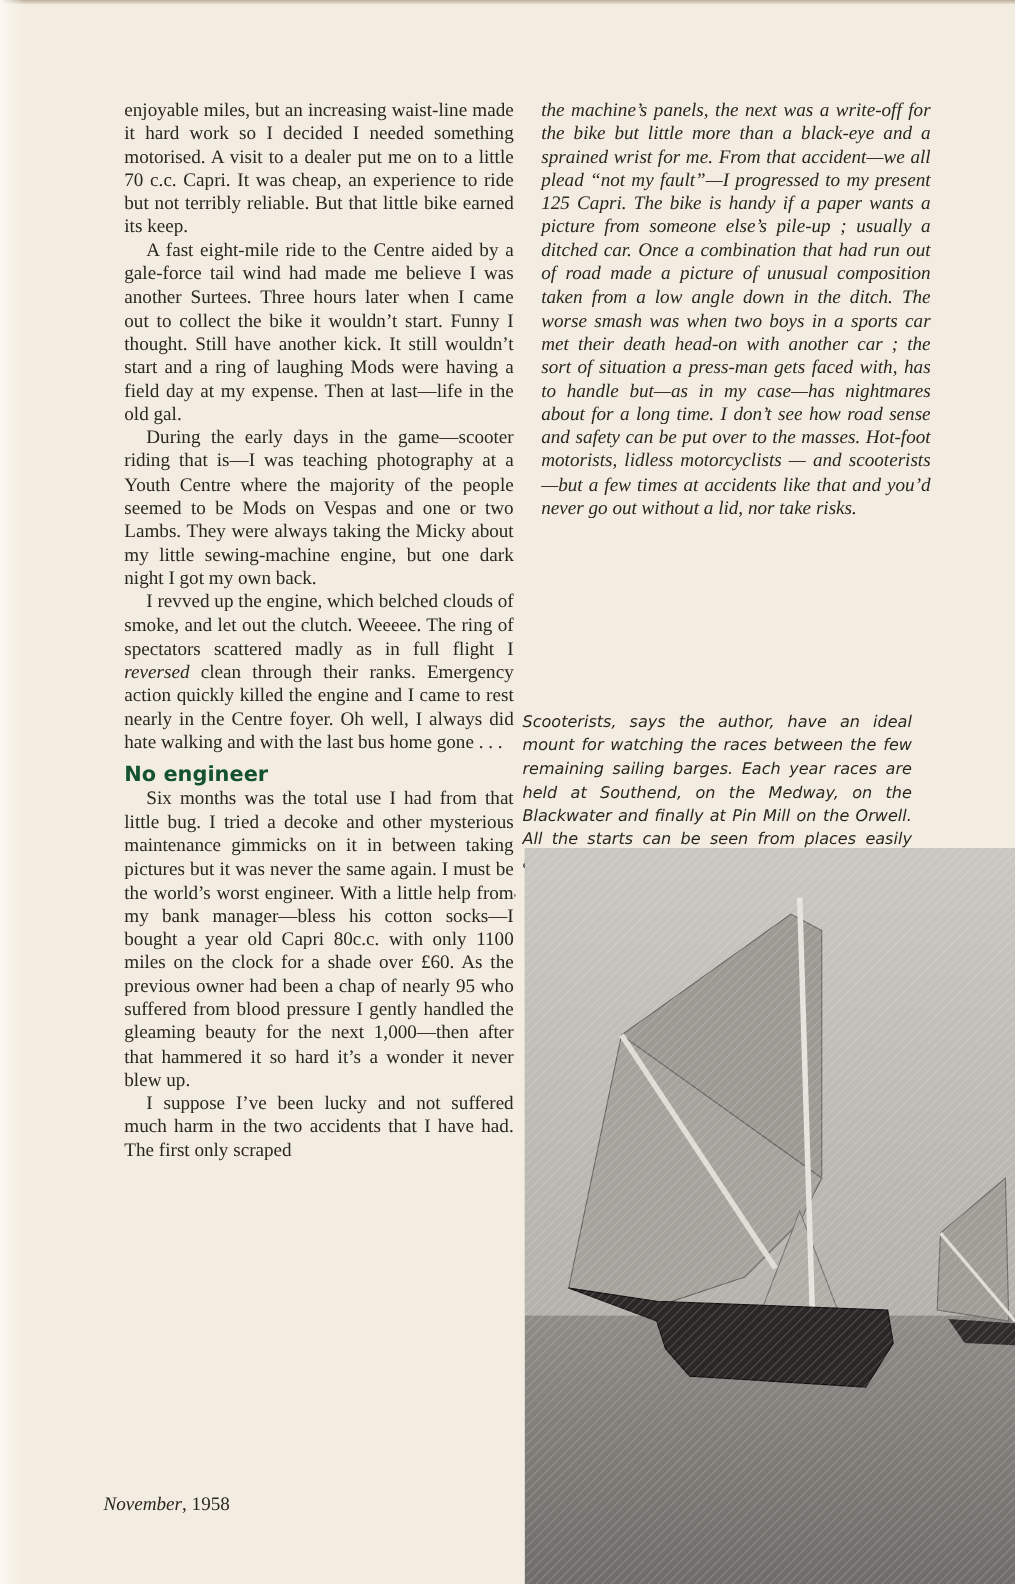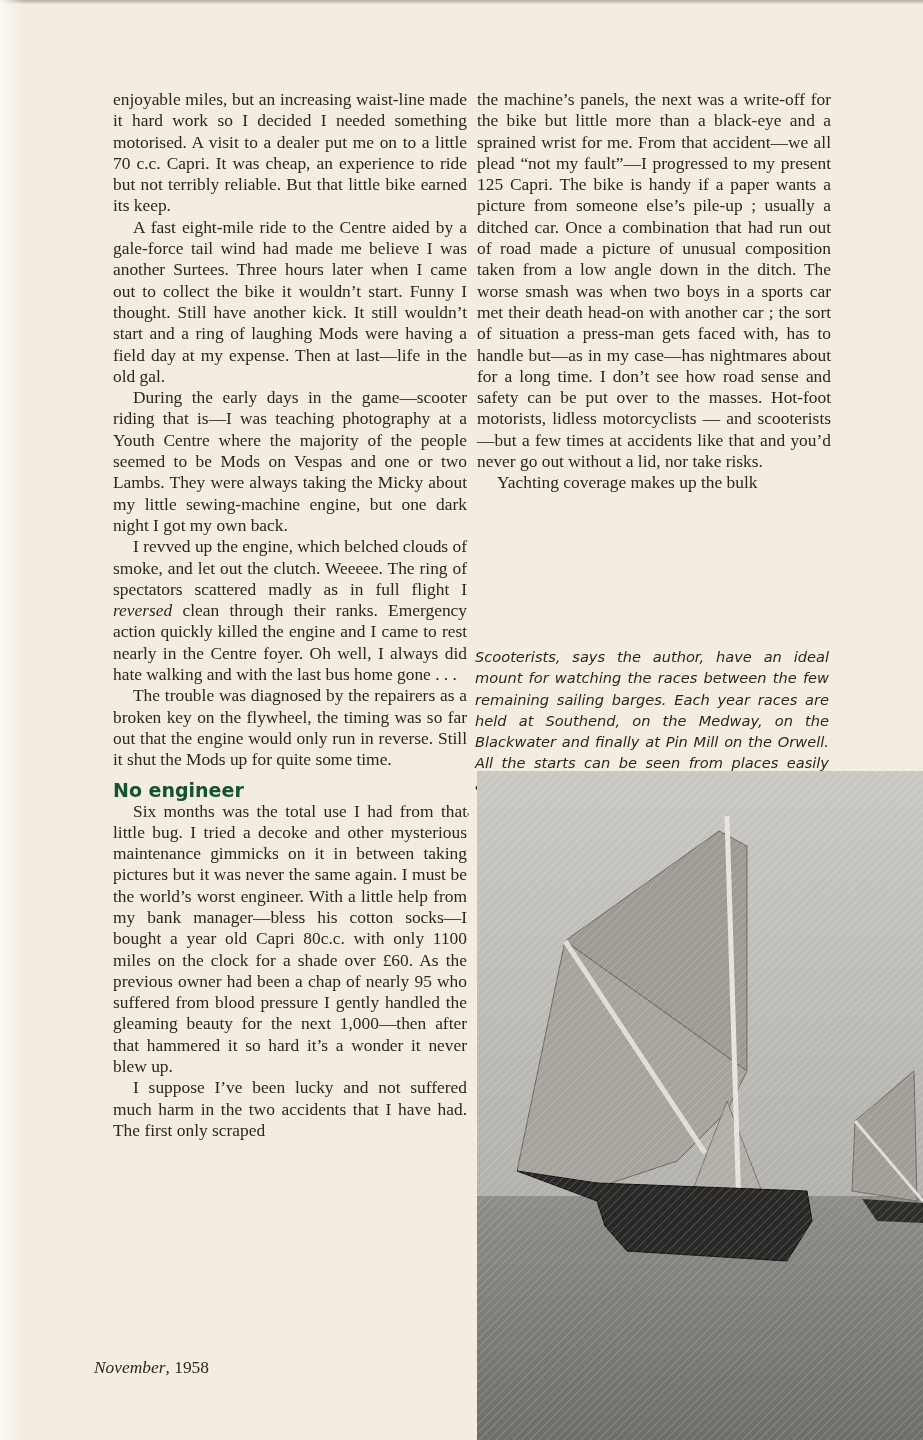--- a/index.html
+++ b/index.html
@@ -13,21 +13,21 @@
   .page-edge-top { position: absolute; left: 0; top: 0; width: 923px; height: 4px; background: linear-gradient(#b9ad9c, #efe6d8); }
   .page-edge-left { position: absolute; left: 0; top: 0; width: 22px; height: 1440px; background: linear-gradient(90deg, #fbf8f2, rgba(243,236,224,0)); }
   .col {
     position: absolute;
     width: 354px;
     font-size: 17.4px;
     line-height: 21.3px;
     text-align: justify;
   }
   .col-left { left: 94px; top: 89px; margin-left: 19px; }
-  .col-right { left: 477px; top: 89px; }
+  .col-right { left: 492px; top: 89px; font-style: italic; }
   .col p { margin: 0; text-indent: 0; }
   .col p.indent { text-indent: 20px; }
   .col p.cont { text-indent: 0; }
   .subhead {
     font-family: "DejaVu Sans", sans-serif;
     font-size: 19px;
     line-height: 22px;
     margin: 8px 0 0 0;
     text-align: left;
     color: #14532d;
@@ -61,29 +61,27 @@
 <body>
 
 <div class="page-edge-top"></div>
 <div class="page-edge-left"></div>
 
 <div class="col col-left">
   <p class="cont">enjoyable miles, but an increasing waist-line made it hard work so I decided I needed something motorised.  A visit to a dealer put me on to a little 70 c.c. Capri. It was cheap, an experience to ride but not terribly reliable.  But that little bike earned its keep.</p>
   <p class="indent">A fast eight-mile ride to the Centre aided by a gale-force tail wind had made me believe I was another Surtees.  Three hours later when I came out to collect the bike it wouldn’t start.  Funny I thought. Still have another kick.  It still wouldn’t start and a ring of laughing Mods were having a field day at my expense.  Then at last—life in the old gal.</p>
   <p class="indent">During the early days in the game—scooter riding that is—I was teaching photography at a Youth Centre where the majority of the people seemed to be Mods on Vespas and one or two Lambs. They were always taking the Micky about my little sewing-machine engine, but one dark night I got my own back.</p>
   <p class="indent"><span>I revved up the engine, which belched clouds of smoke, and let out the clutch. Weeeee.  The ring of spectators scattered madly as in full flight I </span><em>reversed</em><span> clean through their ranks.  Emergency action quickly killed the engine and I came to rest nearly in the Centre foyer.  Oh well, I always did hate walking and with the last bus home gone . . .</span></p>
-  <p class="indent">The trouble was diagnosed by the repairers as a broken key on the flywheel, the timing was so far out that the engine would only run in reverse.  Still it shut the Mods up for quite some time.</p>
   <h2 class="subhead">No engineer</h2>
   <p class="indent">Six months was the total use I had from that little bug.  I tried a decoke and other mysterious maintenance gimmicks on it in between taking pictures but it was never the same again.  I must be the world’s worst engineer.  With a little help from my bank manager—bless his cotton socks—I bought a year old Capri 80c.c. with only 1100 miles on the clock for a shade over £60.  As the previous owner had been a chap of nearly 95 who suffered from blood pressure I gently handled the gleaming beauty for the next 1,000—then after that hammered it so hard it’s a wonder it never blew up.</p>
   <p class="indent">I suppose I’ve been lucky and not suffered much harm in the two accidents that I have had.  The first only scraped</p>
 </div>
 
 <div class="col col-right">
   <p class="cont">the machine’s panels, the next was a write-off for the bike but little more than a black-eye and a sprained wrist for me. From that accident—we all plead “not my fault”—I progressed to my present 125 Capri.  The bike is handy if a paper wants a picture from someone else’s pile-up ;  usually a ditched car.  Once a combination that had run out of road made a picture of unusual composition taken from a low angle down in the ditch.  The worse smash was when two boys in a sports car met their death head-on with another car ;  the sort of situation a press-man gets faced with, has to handle but—as in my case—has nightmares about for a long time.  I don’t see how road sense and safety can be put over to the masses.  Hot-foot motorists, lidless motorcyclists — and scooterists—but a few times at accidents like that and you’d never go out without a lid, nor take risks.</p>
-  <p class="indent">Yachting coverage makes up the bulk</p>
 </div>
 
 <div class="caption">Scooterists, says the author, have an ideal mount for watching the races between the few remaining sailing barges.  Each year races are held at Southend, on the Medway, on the Blackwater and finally at Pin Mill on the Orwell.  All the starts can be seen from places easily accessible to scooter riders.</div>
 
 <div class="photo">
   <svg width="446" height="669" viewBox="0 0 446 669">
     <defs>
       <pattern id="halftone" width="6" height="6" patternUnits="userSpaceOnUse" patternTransform="rotate(45)">
         <rect width="6" height="6" fill="none"></rect>
         <line x1="0" y1="0" x2="0" y2="6" stroke="#ffffff" stroke-opacity="0.18" stroke-width="2"></line>

